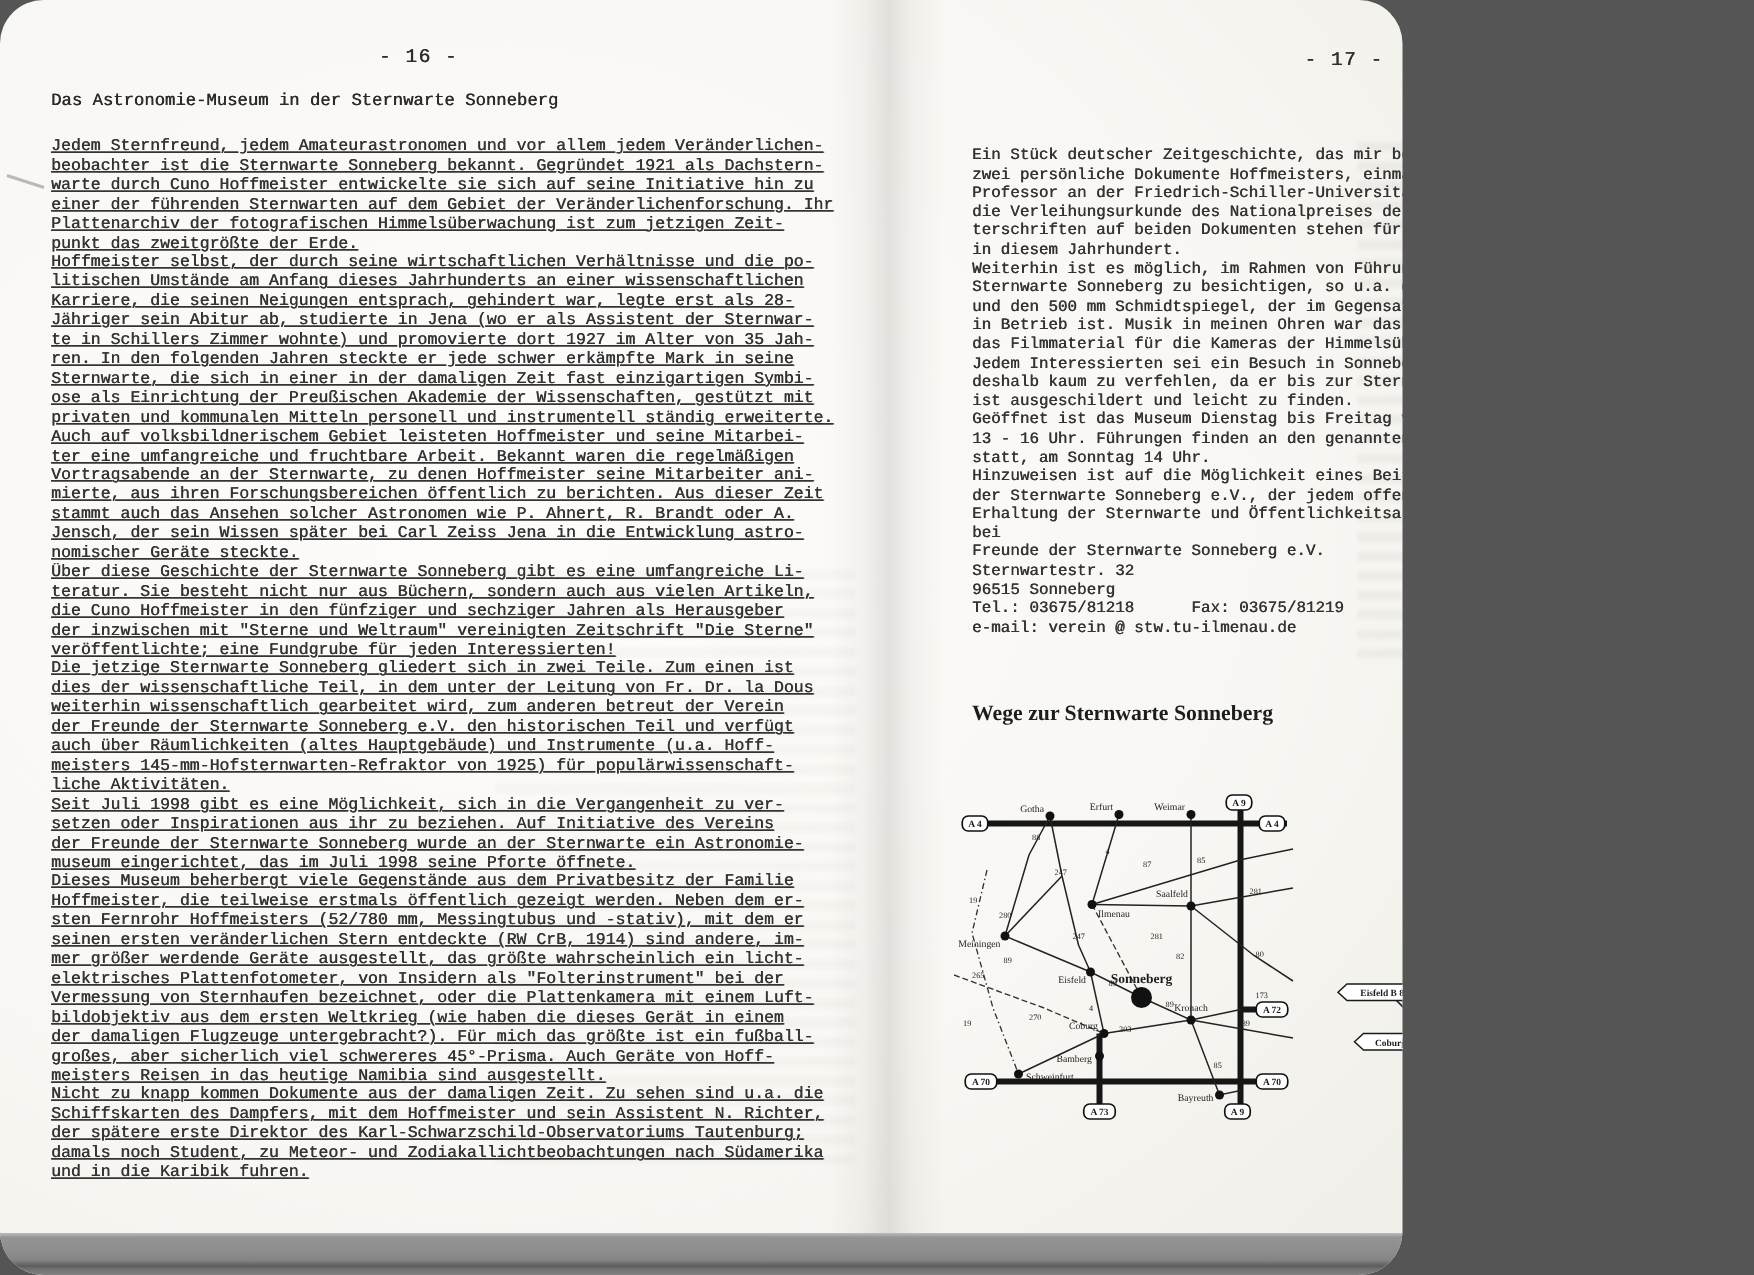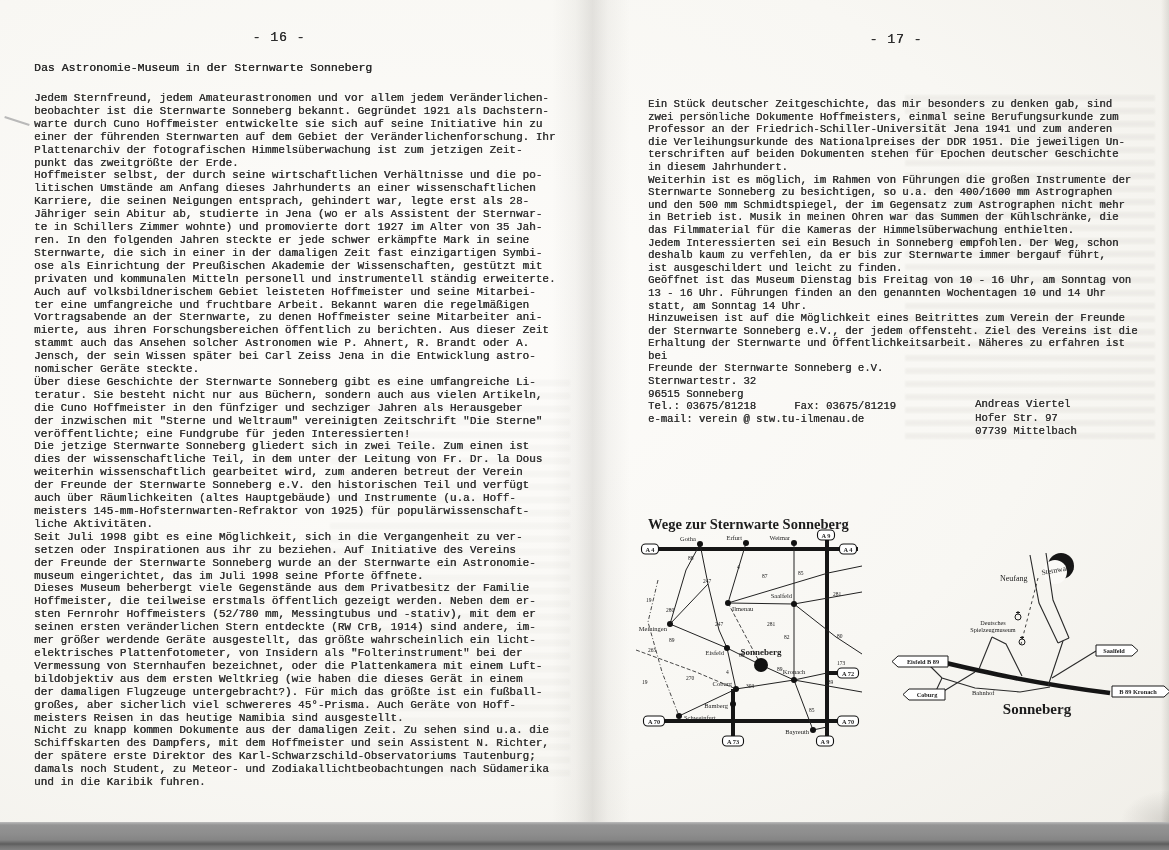--- a/index.html
+++ b/index.html
@@ -1,29 +1,30 @@
 <!DOCTYPE html>
 <html><head>
 <meta charset="utf-8">
 <style>
   html,body{margin:0;padding:0;background:#555;}
   .canvas{
-    position:relative;width:1169px;height:850px;overflow:hidden;
+    position:relative;width:935px;height:850px;overflow:hidden;
     background:radial-gradient(ellipse at 35% 40%, #fdfcfa 0%, #f8f7f3 60%, #f0eee8 100%);
     font-family:"Liberation Mono","DejaVu Sans Mono",monospace;
     color:#333;
+    border-radius:29px;
   }
   .typed{white-space:pre;text-shadow:.3px 0 0 currentColor;}
   .abs{position:absolute;}
   .pagenum{font-size:13px;letter-spacing:1px;text-align:center;color:#2e2e2e;}
   .heading16{font-size:11.5px;text-underline-offset:2px;color:#2b2b2b;}
   .body16{font-size:11px;line-height:12.9px;color:#343434;}
   .body17{font-size:10.6px;line-height:12.6px;color:#343434;}
   .sender{font-size:10.6px;line-height:13.5px;color:#343434;}
-  .maptitle{font-family:"Liberation Serif","DejaVu Serif",serif;font-weight:bold;font-size:14.5px;color:#1d1d1d;margin-top:48px;}
+  .maptitle{font-family:"Liberation Serif","DejaVu Serif",serif;font-weight:bold;font-size:14.5px;color:#1d1d1d;}
   .fold{
     background:linear-gradient(90deg,rgba(0,0,0,0) 0%,rgba(90,85,75,.05) 30%,rgba(70,65,58,.13) 52%,rgba(90,85,75,.05) 72%,rgba(0,0,0,0) 100%);
   }
   .scanband{
     background:linear-gradient(180deg,#bcbcbc 0px,#949494 3px,#8d8d8d 12px,#858585 18px,#5d5d5d 22px,#707070 24px,#828282 28px);
   }
   .edge-right{background:linear-gradient(90deg,rgba(0,0,0,0),rgba(120,115,105,.18));}
   .corner-mark{background:#b9b9b9;transform:rotate(18deg);}
   .bleed{
     background:repeating-linear-gradient(180deg,rgba(125,122,115,.07) 0 6px,rgba(0,0,0,0) 6px 13px);
@@ -41,21 +42,21 @@
   <div class="abs corner-mark" style="left:4px;top:120px;width:26px;height:2px;"></div>
   <div class="abs edge-right" style="left:1161px;top:0;width:8px;height:822px;"></div>
   <div class="abs curl" style="left:1120px;top:790px;width:49px;height:32px;"></div>
   <div class="abs bleed" style="left:905px;top:95px;width:250px;height:350px;"></div>
   <div class="abs bleed" style="left:330px;top:380px;width:240px;height:400px;opacity:.6;"></div>
   <div class="abs scanband" style="left:0;top:822px;width:1169px;height:28px;"></div>
 
   <div>
     <div class="abs pagenum typed" style="left:34px;top:30px;width:490px;">- 16 -</div>
     <div class="abs typed heading16" style="left:34px;top:61px;">Das Astronomie-Museum in der Sternwarte Sonneberg</div>
-    <div class="abs typed body16" style="left:34px;top:92px;">Jedem Sternfreund, jedem Amateurastronomen und vor allem jedem Veränderlichen-
+    <div class="abs typed body16" style="left:34px;top:92px;text-decoration:underline;">Jedem Sternfreund, jedem Amateurastronomen und vor allem jedem Veränderlichen-
 beobachter ist die Sternwarte Sonneberg bekannt. Gegründet 1921 als Dachstern-
 warte durch Cuno Hoffmeister entwickelte sie sich auf seine Initiative hin zu
 einer der führenden Sternwarten auf dem Gebiet der Veränderlichenforschung. Ihr
 Plattenarchiv der fotografischen Himmelsüberwachung ist zum jetzigen Zeit-
 punkt das zweitgrößte der Erde.
 Hoffmeister selbst, der durch seine wirtschaftlichen Verhältnisse und die po-
 litischen Umstände am Anfang dieses Jahrhunderts an einer wissenschaftlichen
 Karriere, die seinen Neigungen entsprach, gehindert war, legte erst als 28-
 Jähriger sein Abitur ab, studierte in Jena (wo er als Assistent der Sternwar-
 te in Schillers Zimmer wohnte) und promovierte dort 1927 im Alter von 35 Jah-

